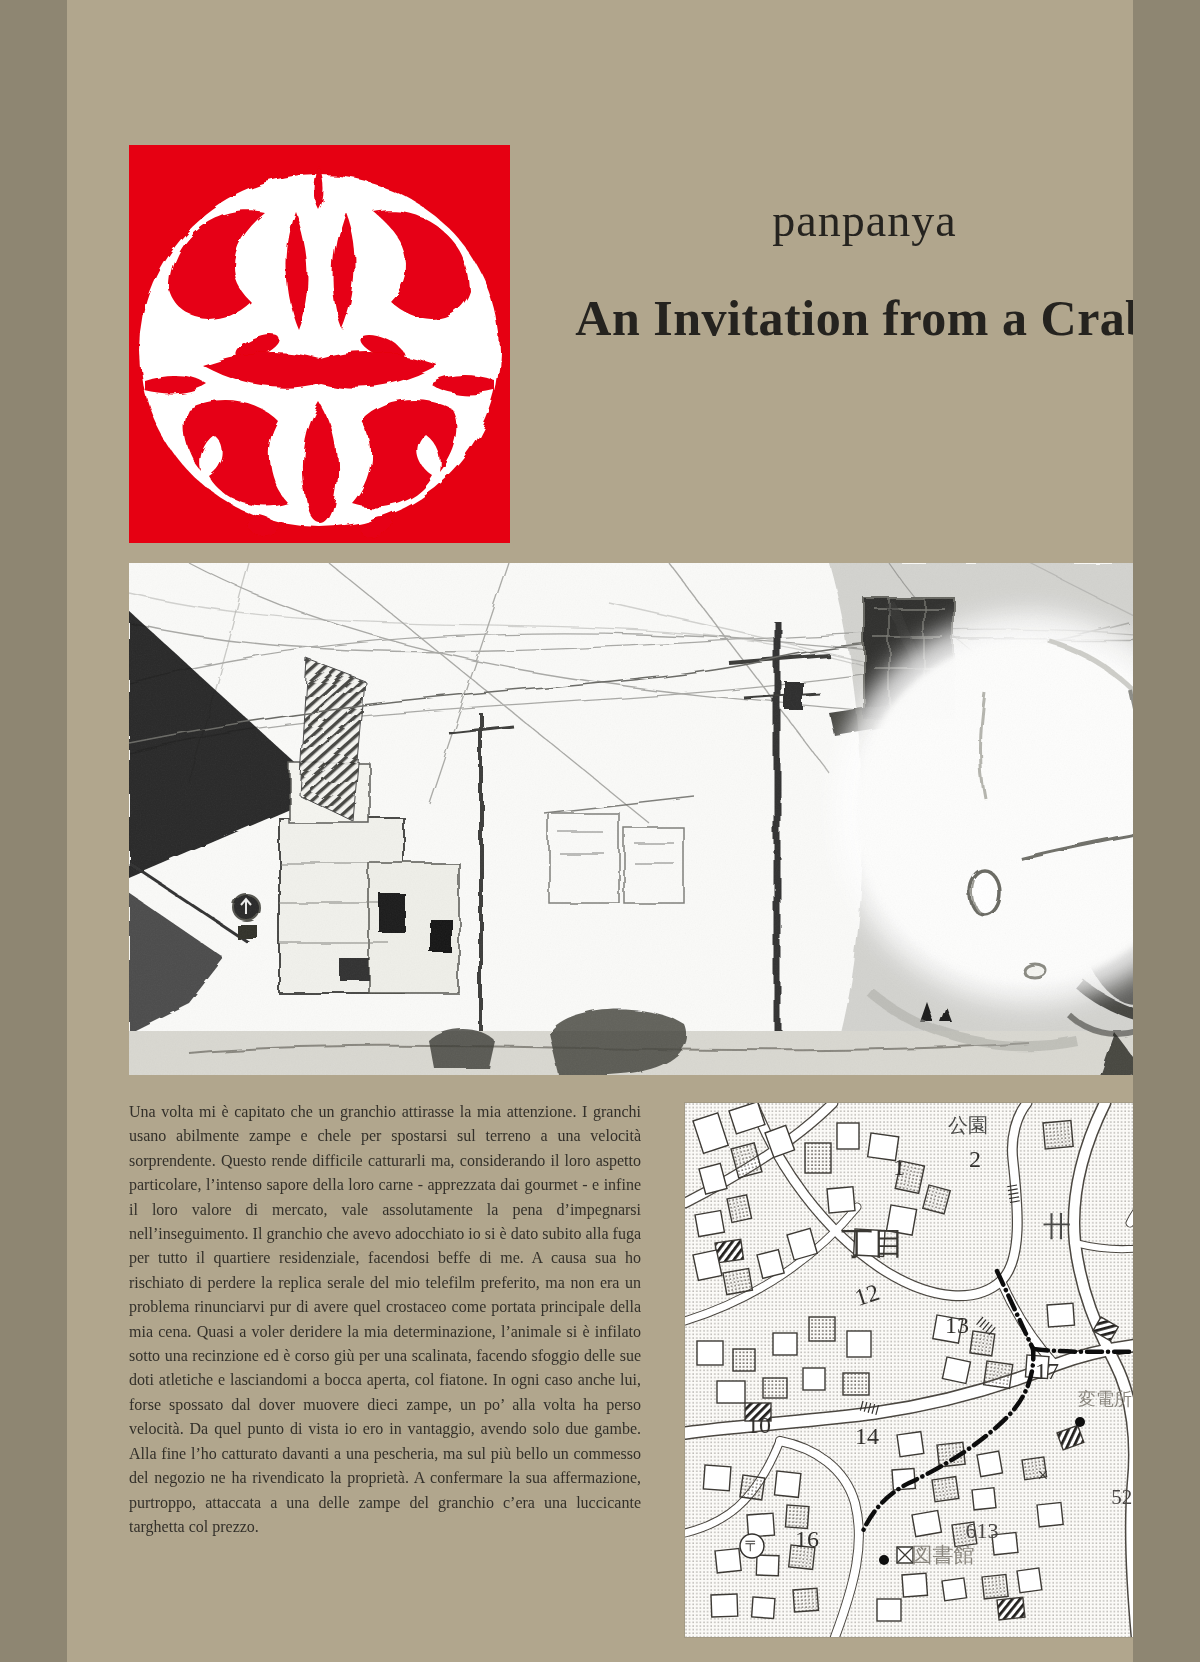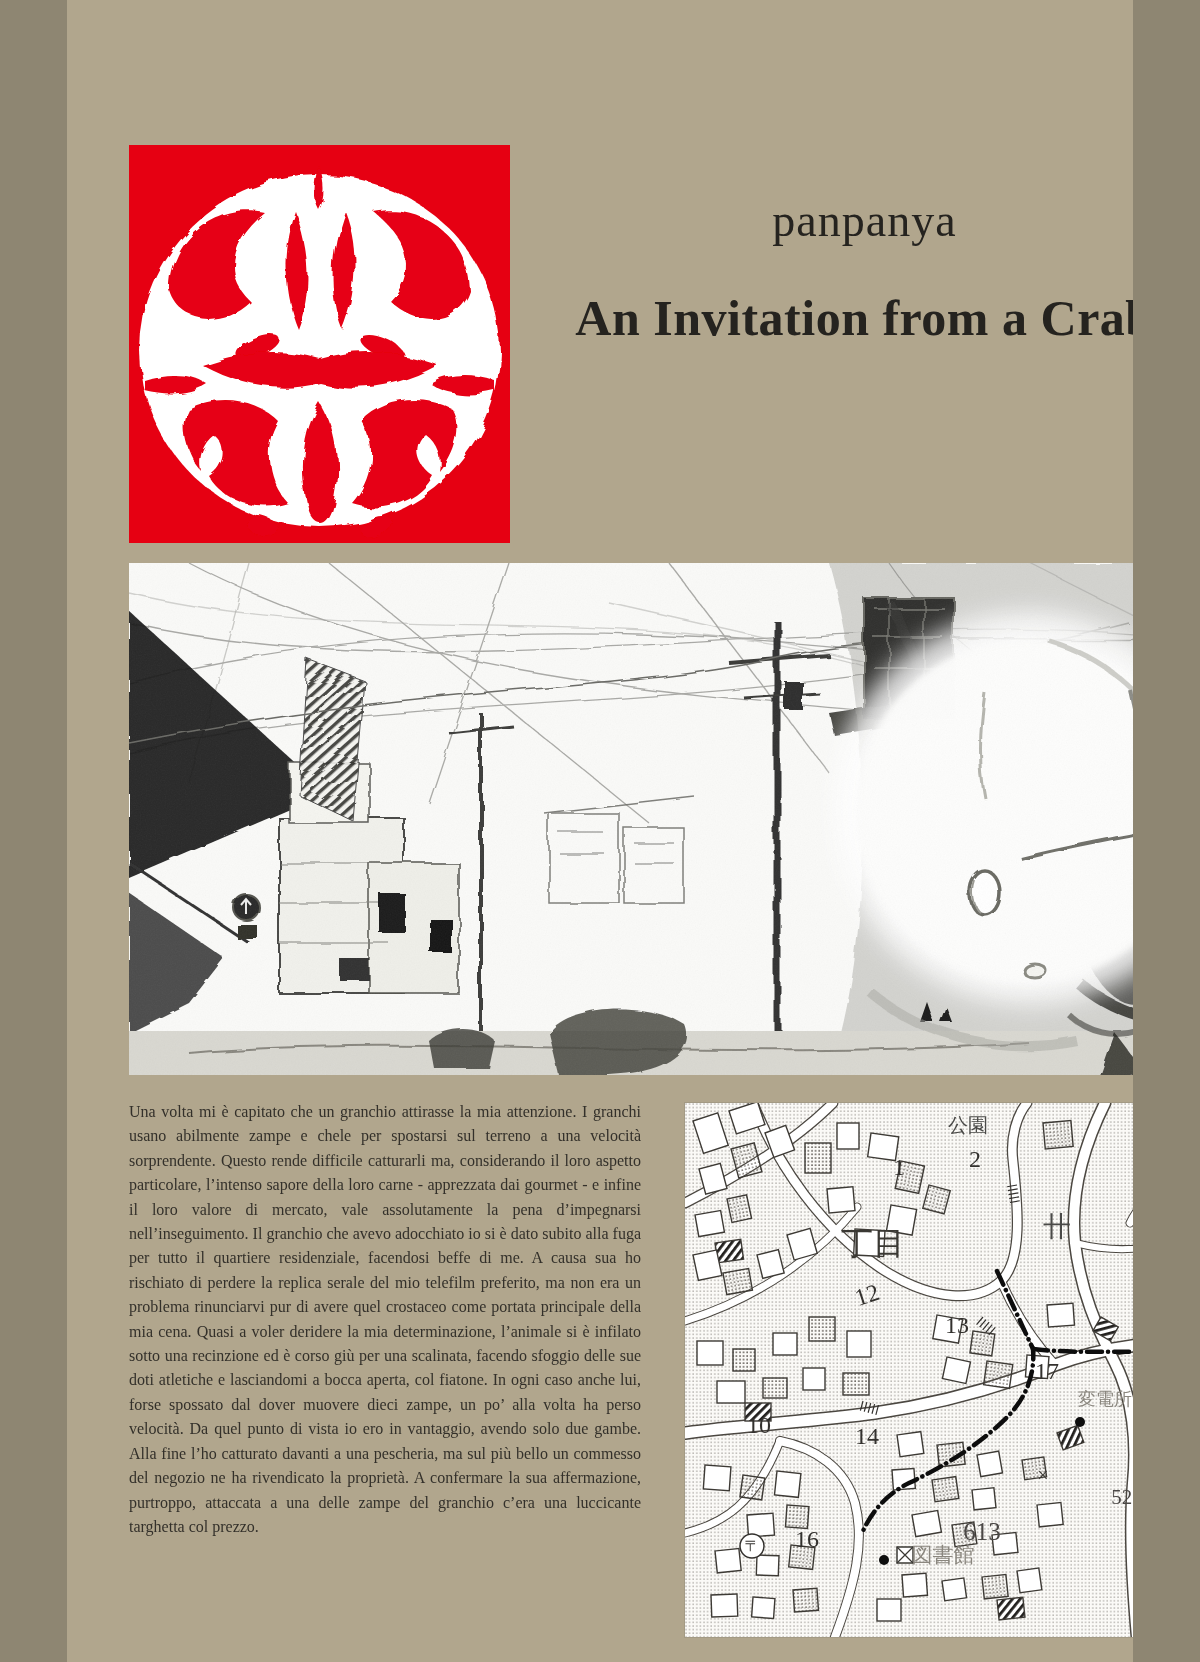--- a/index.html
+++ b/index.html
@@ -385,20 +385,20 @@
         <span class="map-label" style="left: 372px; top: 124px; font-size: 28px; color: rgb(74, 74, 72); transform: translate(-50%, -50%) rotate(0deg);">卄</span>
         <span class="map-label" style="left: 272px; top: 202px; font-size: 24px; color: rgb(51, 49, 46); transform: translate(-50%, -50%) rotate(0deg); margin-top: 20px;">13</span>
         <span class="map-label" style="left: 182px; top: 192px; font-size: 24px; color: rgb(51, 49, 46); transform: translate(-50%, -50%) rotate(-18deg);">12</span>
         <span class="map-label" style="left: 362px; top: 256px; font-size: 24px; color: rgb(51, 49, 46); transform: translate(-50%, -50%) rotate(0deg); margin-top: 12px;">17</span>
         <span class="map-label" style="left: 74px; top: 322px; font-size: 24px; color: rgb(51, 49, 46); transform: translate(-50%, -50%) rotate(0deg);">10</span>
         <span class="map-label" style="left: 182px; top: 333px; font-size: 24px; color: rgb(51, 49, 46); transform: translate(-50%, -50%) rotate(0deg);">14</span>
         <span class="map-label" style="left: 420px; top: 296px; font-size: 18px; color: rgb(138, 134, 126); transform: translate(-50%, -50%) rotate(0deg);">変電所</span>
         <span class="map-label" style="left: 358px; top: 372px; font-size: 20px; color: rgb(58, 56, 51); transform: translate(-50%, -50%) rotate(0deg);">×</span>
         <span class="map-label" style="left: 442px; top: 394px; font-size: 21px; color: rgb(74, 71, 69); transform: translate(-50%, -50%) rotate(0deg);">523</span>
         <span class="map-label" style="left: 494px; top: 386px; font-size: 26px; color: rgb(133, 129, 122); transform: translate(-50%, -50%) rotate(0deg);">GS</span>
-        <span class="map-label" style="left: 297px; top: 428px; font-size: 25px; color: rgb(74, 71, 69); transform: translate(-50%, -50%) rotate(0deg);">613</span>
+        <span class="map-label" style="left: 297px; top: 428px; font-size: 22px; color: rgb(74, 71, 69); transform: translate(-50%, -50%) rotate(0deg);">613</span>
         <span class="map-label" style="left: 122px; top: 436px; font-size: 24px; color: rgb(51, 49, 46); transform: translate(-50%, -50%) rotate(0deg);">16</span>
         <span class="map-label" style="left: 258px; top: 452px; font-size: 21px; color: rgb(138, 134, 126); transform: translate(-50%, -50%) rotate(0deg);">図書館</span>
         <span class="map-label" style="left: 67px; top: 443px; font-size: 15px; color: rgb(51, 49, 46); transform: translate(-50%, -50%) rotate(0deg);">〒</span>
       </div>
   </div>
 
 </div>
 
 </body></html>

